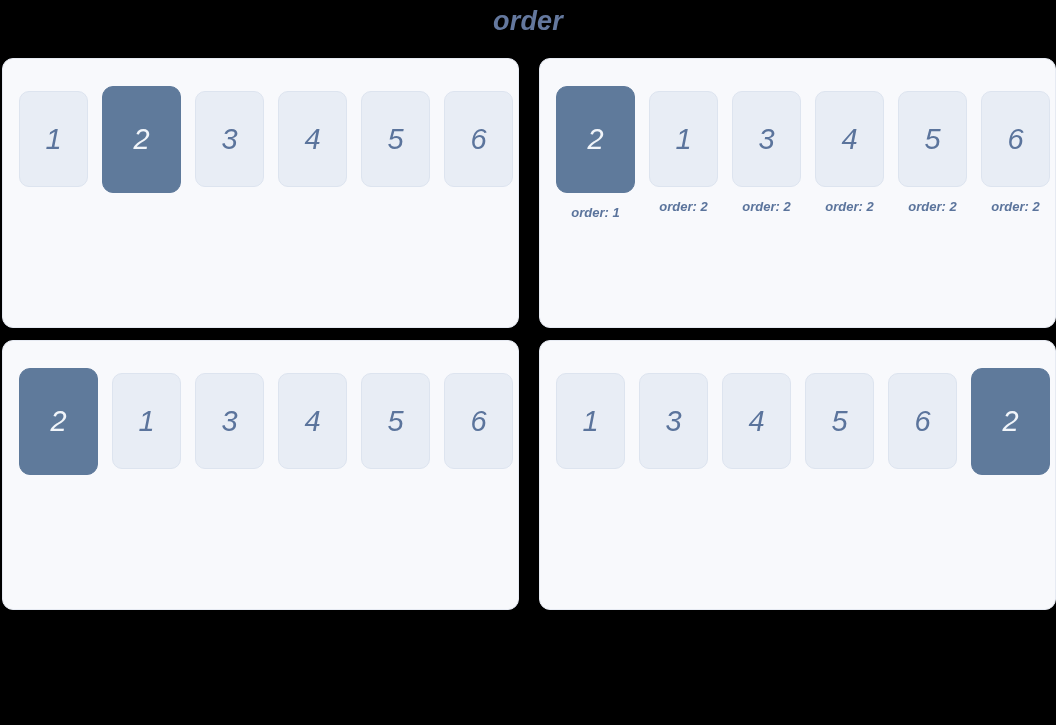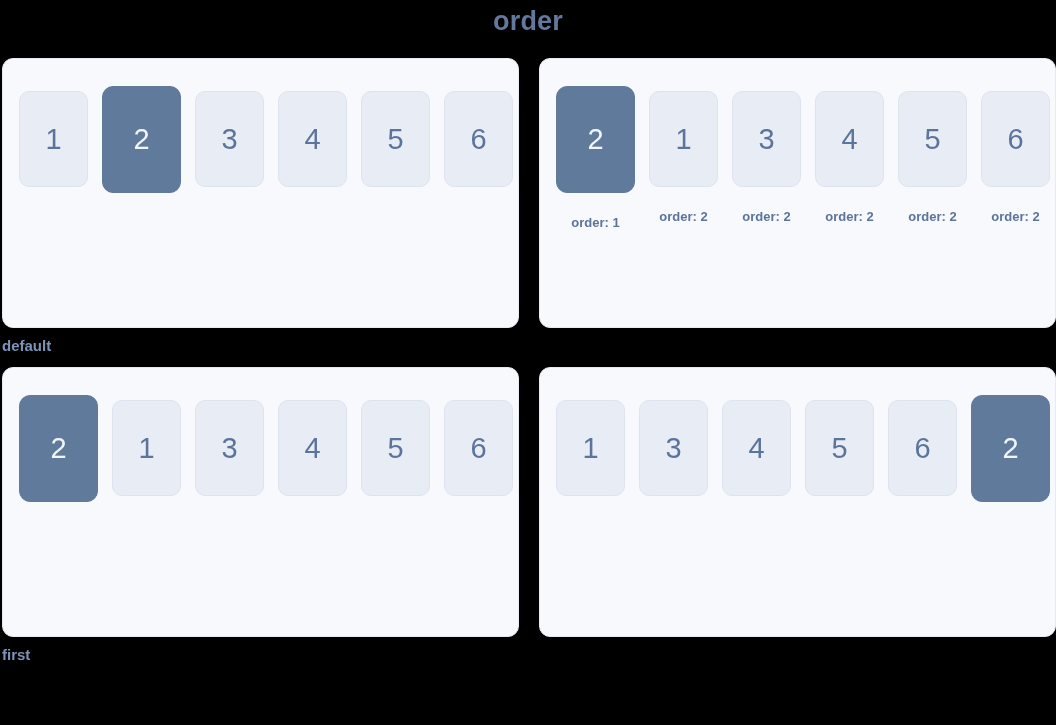--- a/index.html
+++ b/index.html
@@ -12,20 +12,21 @@
   }
   body {
     font-family: "Liberation Sans", sans-serif;
   }
 
   .page {
     position: relative;
     width: 1056px;
     height: 700px;
     box-sizing: border-box;
+    font-style: italic;
   }
 
   .page-title {
     position: absolute;
     top: 4px;
     left: 0;
     width: 1056px;
     text-align: center;
     font-size: 27px;
     font-weight: bold;
@@ -92,21 +93,21 @@
     width: 79px;
     height: 107px;
     background: #5f7a9b;
     border: 1px solid #5f7a9b;
     color: #f1f5fa;
     border-radius: 11px;
     margin-top: 0px;
   }
 
   .caption {
-    margin-top: 22px;
+    margin-top: 12px;
     font-size: 13px;
     font-weight: bold;
     color: #5b749c;
     white-space: nowrap;
   }
 
   .card-label {
     margin-top: 9px;
     font-size: 15px;
     font-weight: bold;
@@ -146,21 +147,20 @@
               <div class="box">4</div>
             </div>
             <div class="item">
               <div class="box">5</div>
             </div>
             <div class="item">
               <div class="box">6</div>
             </div>
           </div>
       </div>
-      <div class="card-label">default</div>
     </div>
 
     <div class="cell">
       <div class="card">
         <div class="row">
             <div class="item">
               <div class="box active">2</div>
               <div class="caption">order: 1</div>
             </div>
             <div class="item">
@@ -203,21 +203,20 @@
               <div class="box">4</div>
             </div>
             <div class="item">
               <div class="box">5</div>
             </div>
             <div class="item">
               <div class="box">6</div>
             </div>
           </div>
       </div>
-      <div class="card-label">first</div>
     </div>
 
     <div class="cell">
       <div class="card">
         <div class="row">
             <div class="item">
               <div class="box">1</div>
             </div>
             <div class="item">
               <div class="box">3</div>

